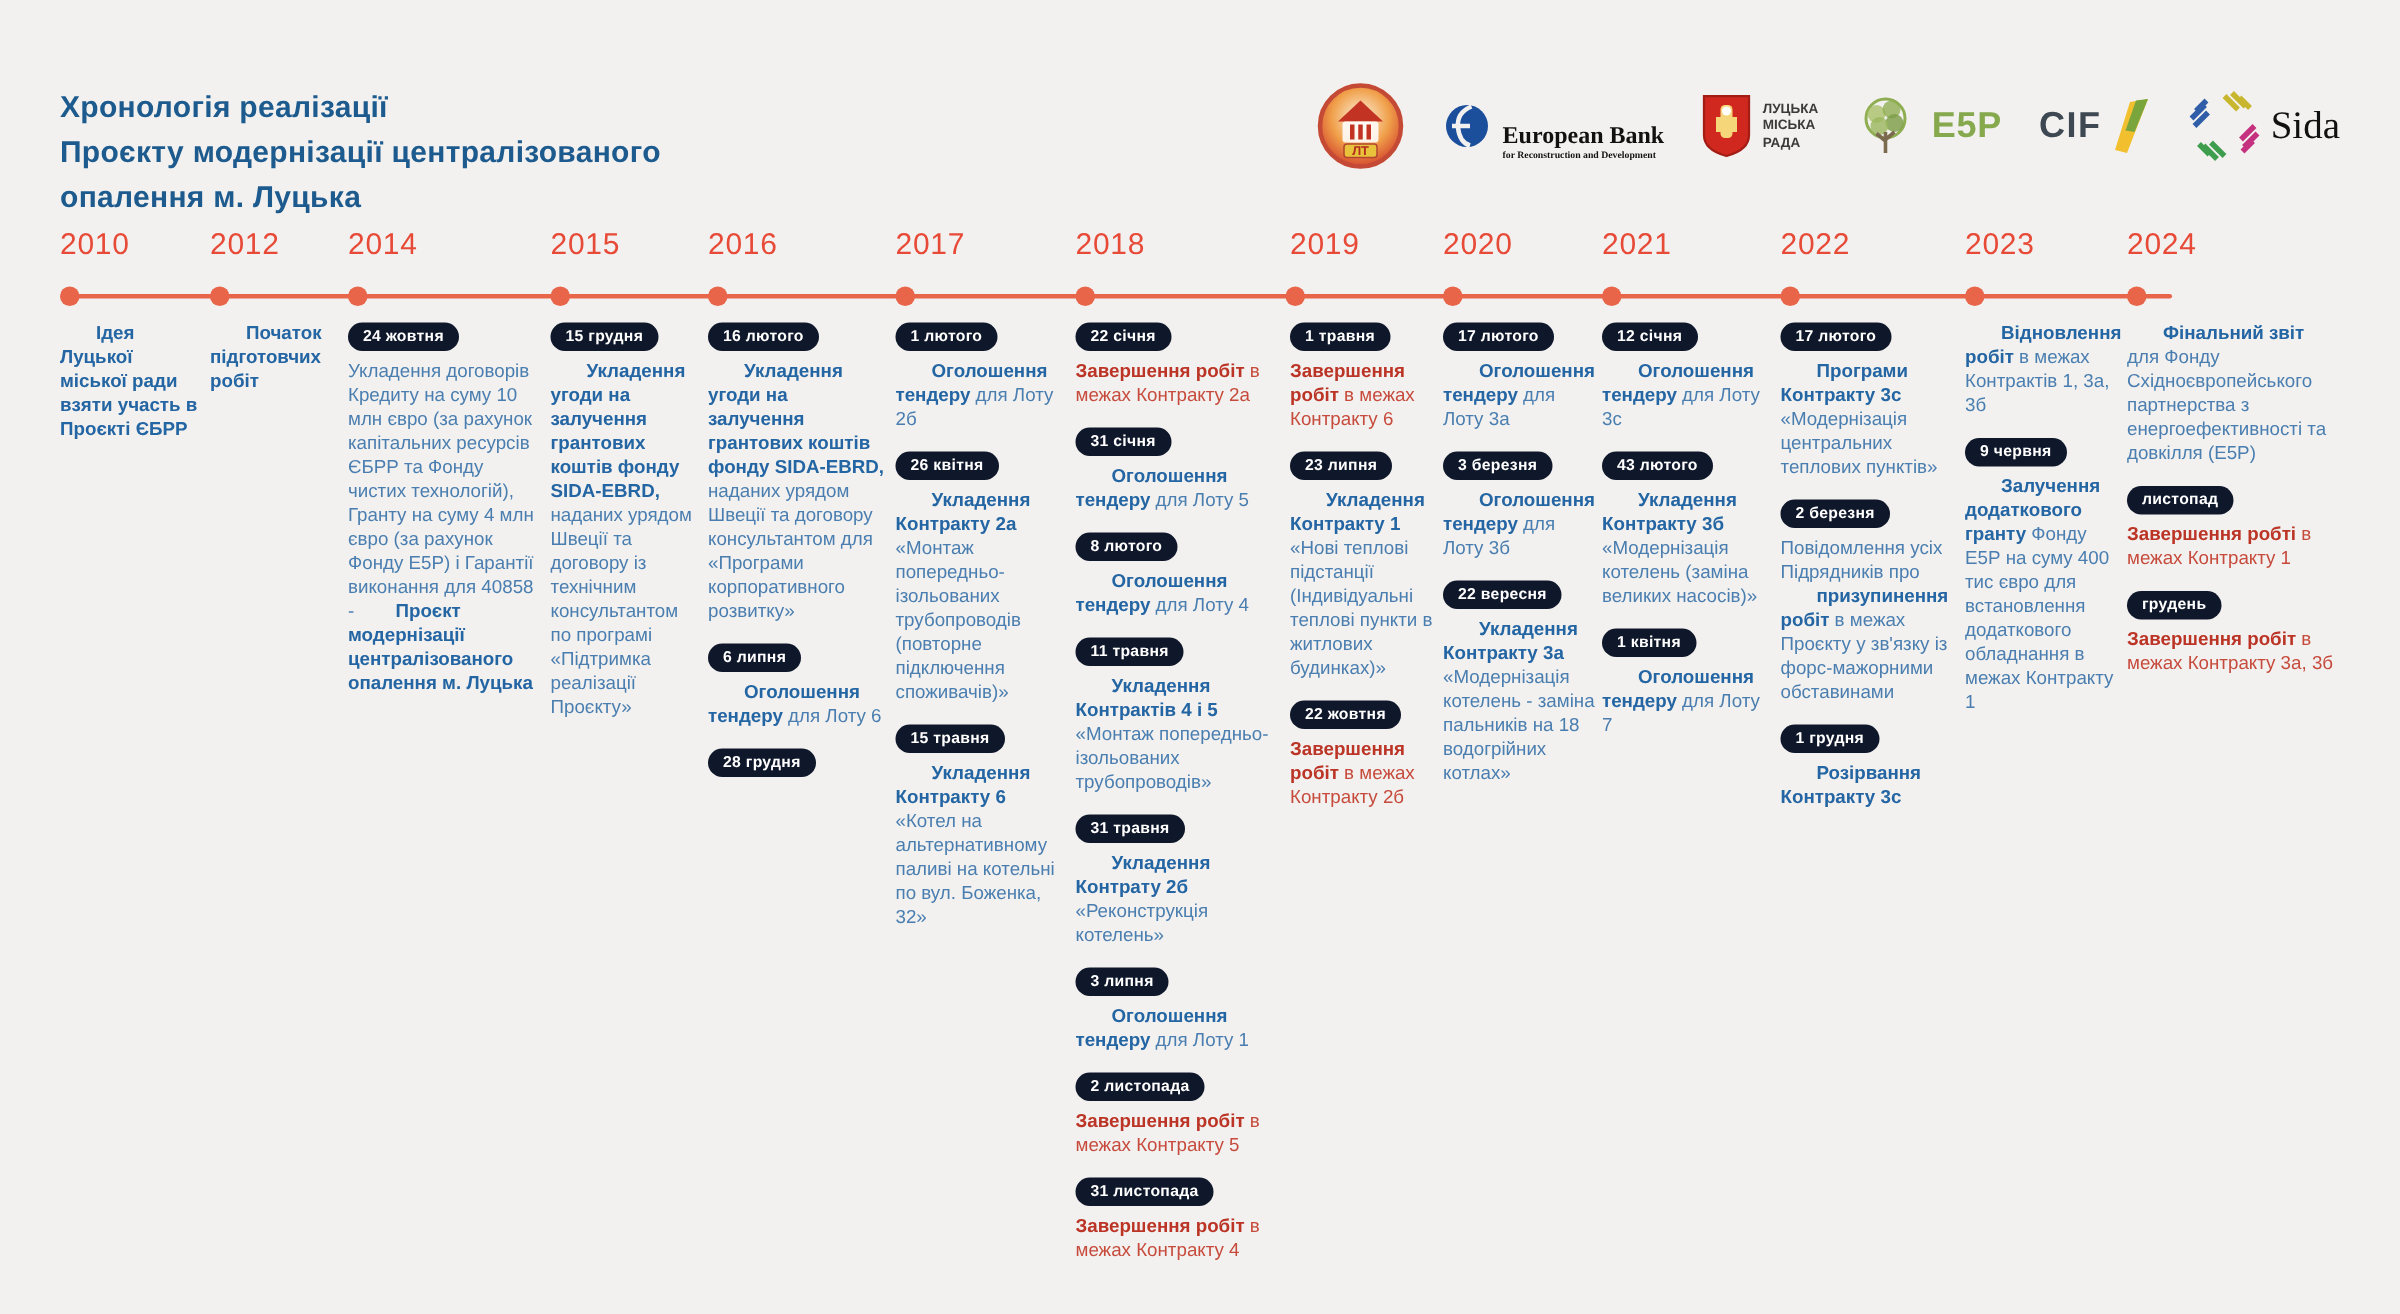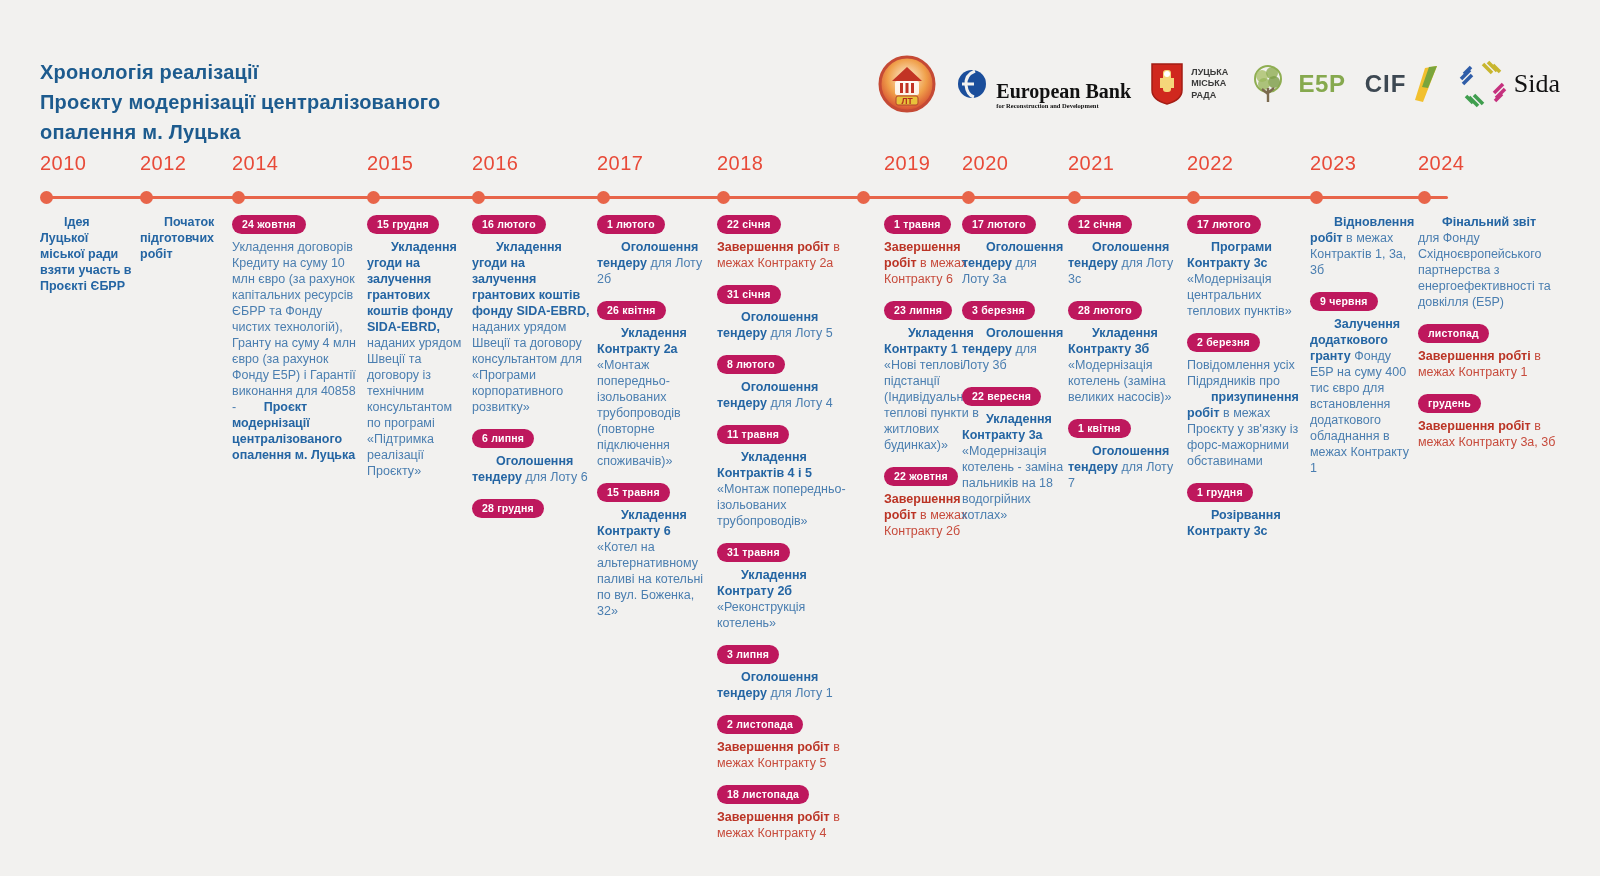--- a/index.html
+++ b/index.html
@@ -14,21 +14,21 @@
     position:absolute;left:40px;top:44px;
     font-size:20px;font-weight:bold;color:#1d5b8e;
     line-height:1.5;white-space:pre-line;letter-spacing:.2px;
   }
   .logos{
     position:absolute;left:878px;top:48px;width:682px;height:72px;
     display:flex;align-items:center;justify-content:space-between;
   }
   .logo{display:flex;align-items:center;gap:7px;}
   .logo-text-serif{font-family:"Liberation Serif",serif;font-weight:bold;color:#111;}
-  .ebrd-text .l1{font-size:20px;line-height:1;margin-top:24px;}
+  .ebrd-text .l1{font-size:16px;line-height:1;margin-top:24px;}
   .ebrd-text .l2{font-size:6.5px;line-height:1.6;}
   .rada-text{font-size:9px;line-height:1.25;color:#3a3a3a;white-space:pre-line;font-weight:bold;}
   .e5p-text{font-size:24px;color:#86a94e;font-weight:bold;letter-spacing:.5px;}
   .cif-text{font-size:24px;color:#3d4852;font-weight:bold;letter-spacing:1px;}
   .sida-text{font-family:"Liberation Serif",serif;font-size:26px;color:#111;}
   
   .timeline{position:absolute;left:0;top:152px;right:0;}
   .tl-line{
     position:absolute;left:44px;top:44px;width:1404px;height:3px;
     background:#e8654a;border-radius:2px;
@@ -38,21 +38,21 @@
     background:#e8654a;
   }
   .col{position:absolute;top:0;}
   .year{
     font-size:20px;font-weight:normal;color:#e84a38;letter-spacing:.5px;
     height:46px;
   }
   .events{margin-top:16px;}
   .event{margin-bottom:13px;}
   .badge{
-    display:inline-block;background:#be185d;color:#fff;
+    display:inline-block;background:#0f172a;color:#fff;
     font-size:10.5px;font-weight:bold;
     padding:3px 10px 4px;border-radius:10px;letter-spacing:.2px;
   }
   .event-text{margin:5px 0 0;font-size:12.5px;line-height:1.28;}
   .event-text.blue{color:#4a7eb0;}
   .event-text.blue b{color:#2465a3;margin-left:24px;}
   .event-text.red{color:#c74b3c;}
   .event-text.red b{color:#bb3425;}
 </style>
 </head>
@@ -215,25 +215,25 @@
     <div class="col" style="left: 717px; width: 136px;">
       <div class="year">2018</div>
       <div class="events">
         <div class="event"><span class="badge">22 січня</span><p class="event-text red"><b>Завершення робіт</b><span> в межах Контракту 2а</span></p></div>
         <div class="event"><span class="badge">31 січня</span><p class="event-text blue"><b>Оголошення тендеру</b><span> для Лоту 5</span></p></div>
         <div class="event"><span class="badge">8 лютого</span><p class="event-text blue"><b>Оголошення тендеру</b><span> для Лоту 4</span></p></div>
         <div class="event"><span class="badge">11 травня</span><p class="event-text blue"><b>Укладення Контрактів 4 і 5</b><span> «Монтаж попередньо-ізольованих трубопроводів»</span></p></div>
         <div class="event"><span class="badge">31 травня</span><p class="event-text blue"><b>Укладення Контрату 2б</b><span> «Реконструкція котелень»</span></p></div>
         <div class="event"><span class="badge">3 липня</span><p class="event-text blue"><b>Оголошення тендеру</b><span> для Лоту 1</span></p></div>
         <div class="event"><span class="badge">2 листопада</span><p class="event-text red"><b>Завершення робіт</b><span> в межах Контракту 5</span></p></div>
-        <div class="event"><span class="badge">18 листопада</span><p class="event-text red"><b>Завершення робіт</b><span> в межах Контракту 4</span></p></div>
+        <div class="event"><span class="badge">31 листопада</span><p class="event-text red"><b>Завершення робіт</b><span> в межах Контракту 4</span></p></div>
       </div>
     </div>
     <span class="dot" style="left: 717px;"></span>
-    <div class="col" style="left: 884px; width: 102px;">
+    <div class="col" style="left: 860px; width: 102px;">
       <div class="year">2019</div>
       <div class="events">
         <div class="event"><span class="badge">1 травня</span><p class="event-text red"><b>Завершення робіт</b><span> в межах Контракту 6</span></p></div>
         <div class="event"><span class="badge">23 липня</span><p class="event-text blue"><b>Укладення Контракту 1</b><span> «Нові теплові підстанції (Індивідуальні теплові пункти в житлових будинках)»</span></p></div>
         <div class="event"><span class="badge">22 жовтня</span><p class="event-text red"><b>Завершення робіт</b><span> в межах Контракту 2б</span></p></div>
       </div>
     </div>
     <span class="dot" style="left: 857px;"></span>
     <div class="col" style="left: 962px; width: 102px;">
       <div class="year">2020</div>
@@ -241,21 +241,21 @@
         <div class="event"><span class="badge">17 лютого</span><p class="event-text blue"><b>Оголошення тендеру</b><span> для Лоту 3а</span></p></div>
         <div class="event"><span class="badge">3 березня</span><p class="event-text blue"><b>Оголошення тендеру</b><span> для Лоту 3б</span></p></div>
         <div class="event"><span class="badge">22 вересня</span><p class="event-text blue"><b>Укладення Контракту 3а</b><span> «Модернізація котелень - заміна пальників на 18 водогрійних котлах»</span></p></div>
       </div>
     </div>
     <span class="dot" style="left: 962px;"></span>
     <div class="col" style="left: 1068px; width: 108px;">
       <div class="year">2021</div>
       <div class="events">
         <div class="event"><span class="badge">12 січня</span><p class="event-text blue"><b>Оголошення тендеру</b><span> для Лоту 3с</span></p></div>
-        <div class="event"><span class="badge">28 лютого</span><p class="event-text blue"><b>Укладення Контракту 3б</b><span> «Модернізація котелень (заміна великих насосів)»</span></p></div>
+        <div class="event"><span class="badge">43 лютого</span><p class="event-text blue"><b>Укладення Контракту 3б</b><span> «Модернізація котелень (заміна великих насосів)»</span></p></div>
         <div class="event"><span class="badge">1 квітня</span><p class="event-text blue"><b>Оголошення тендеру</b><span> для Лоту 7</span></p></div>
       </div>
     </div>
     <span class="dot" style="left: 1068px;"></span>
     <div class="col" style="left: 1187px; width: 118px;">
       <div class="year">2022</div>
       <div class="events">
         <div class="event"><span class="badge">17 лютого</span><p class="event-text blue"><b>Програми Контракту 3с</b><span> «Модернізація центральних теплових пунктів»</span></p></div>
         <div class="event"><span class="badge">2 березня</span><p class="event-text blue"><span>Повідомлення усіх Підрядників про </span><b>призупинення робіт</b><span> в межах Проєкту у зв'язку із форс-мажорними обставинами</span></p></div>
         <div class="event"><span class="badge">1 грудня</span><p class="event-text blue"><b>Розірвання Контракту 3с</b></p></div>

